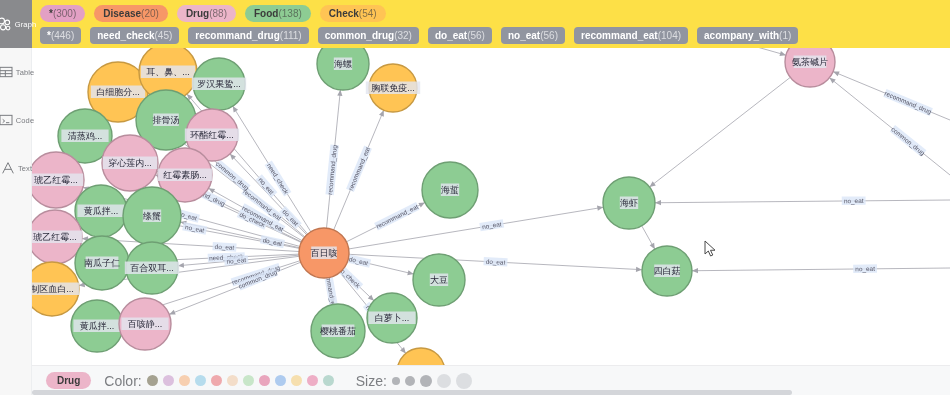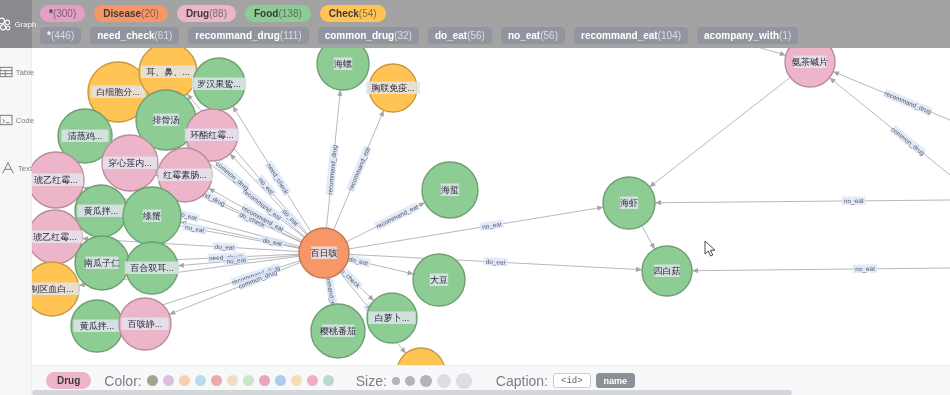--- a/index.html
+++ b/index.html
@@ -34,21 +34,21 @@
     cursor: pointer;
   }
   .rail-btn.active { background: #898a8d; color: #ffffff; }
   .rail-ico { line-height: 0; }
   .rail-lbl { font-size: 7.5px; letter-spacing: .1px; }
 
   
   #chips {
     position: absolute; left: 32px; top: 0;
     width: 918px; height: 48px;
-    background: #a3a3a3;
+    background: #fde047;
     z-index: 25;
     pointer-events: none;
   }
   .chip-row { position: absolute; left: 8px; display: flex; align-items: center; gap: 9px; pointer-events: auto; }
   .chip-row.r1 { top: 5px; }
   .chip-row.r2 { top: 27px; }
   .chip {
     height: 17px; line-height: 17px;
     padding: 0 9px;
     border-radius: 9px;
@@ -524,21 +524,21 @@
   <div id="chips">
     <div class="chip-row r1" id="label-chips">
         <span class="chip" style="background: rgb(227, 160, 196);"><span>*</span><span class="cnt">(300)</span></span>
         <span class="chip" style="background: rgb(247, 151, 103);"><span>Disease</span><span class="cnt">(20)</span></span>
         <span class="chip" style="background: rgb(236, 181, 201);"><span>Drug</span><span class="cnt">(88)</span></span>
         <span class="chip" style="background: rgb(141, 204, 147);"><span>Food</span><span class="cnt">(138)</span></span>
         <span class="chip" style="background: rgb(255, 196, 84);"><span>Check</span><span class="cnt">(54)</span></span>
       </div>
     <div class="chip-row r2" id="rel-chips">
         <span class="chip rel"><span>*</span><span class="cnt">(446)</span></span>
-        <span class="chip rel"><span>need_check</span><span class="cnt">(61)</span></span>
+        <span class="chip rel"><span>need_check</span><span class="cnt">(45)</span></span>
         <span class="chip rel"><span>recommand_drug</span><span class="cnt">(111)</span></span>
         <span class="chip rel"><span>common_drug</span><span class="cnt">(32)</span></span>
         <span class="chip rel"><span>do_eat</span><span class="cnt">(56)</span></span>
         <span class="chip rel"><span>no_eat</span><span class="cnt">(56)</span></span>
         <span class="chip rel"><span>recommand_eat</span><span class="cnt">(104)</span></span>
         <span class="chip rel"><span>acompany_with</span><span class="cnt">(1)</span></span>
       </div>
   </div>
 
   <div id="bottom">
@@ -566,23 +566,18 @@
       <span class="grp-lbl">Size:</span>
       <span class="grp" id="sizes">
           <span class="szdot" style="width: 8px; height: 8px;"></span>
           <span class="szdot" style="width: 10px; height: 10px;"></span>
           <span class="szdot" style="width: 12px; height: 12px;"></span>
           <span class="szdot" style="width: 14px; height: 14px; background: rgb(220, 222, 225);"></span>
           <span class="szdot" style="width: 16px; height: 16px; background: rgb(220, 222, 225);"></span>
         </span>
     </span>
 
-    <span class="grp" style="margin-left:11px;">
-      <span class="grp-lbl">Caption:</span>
-      <span class="cap-btn off">&lt;id&gt;</span>
-      <span class="cap-btn on">name</span>
-    </span>
   </div>
 
   <div id="scrollbar">
     <div class="thumb"></div>
   </div>
 </div>
 
 </body></html>

